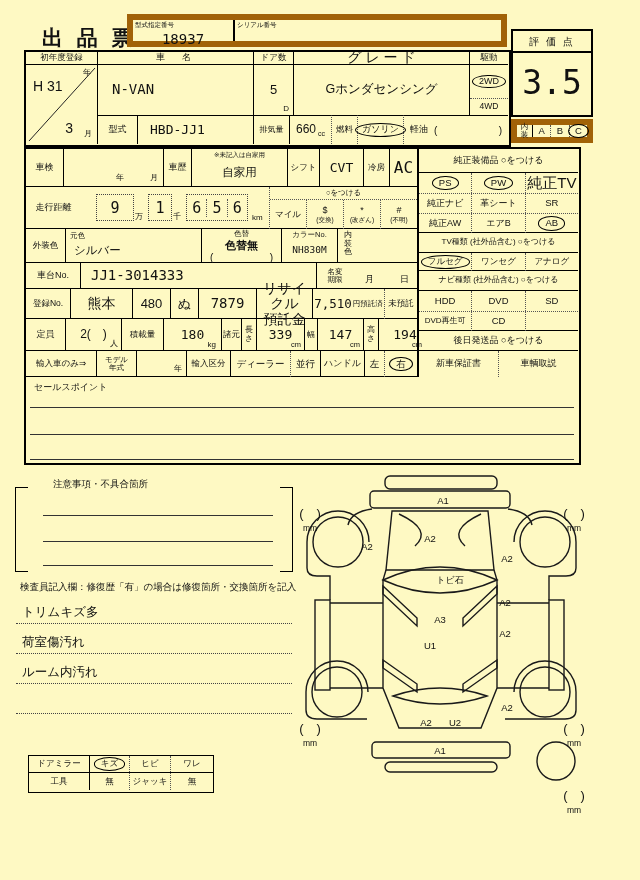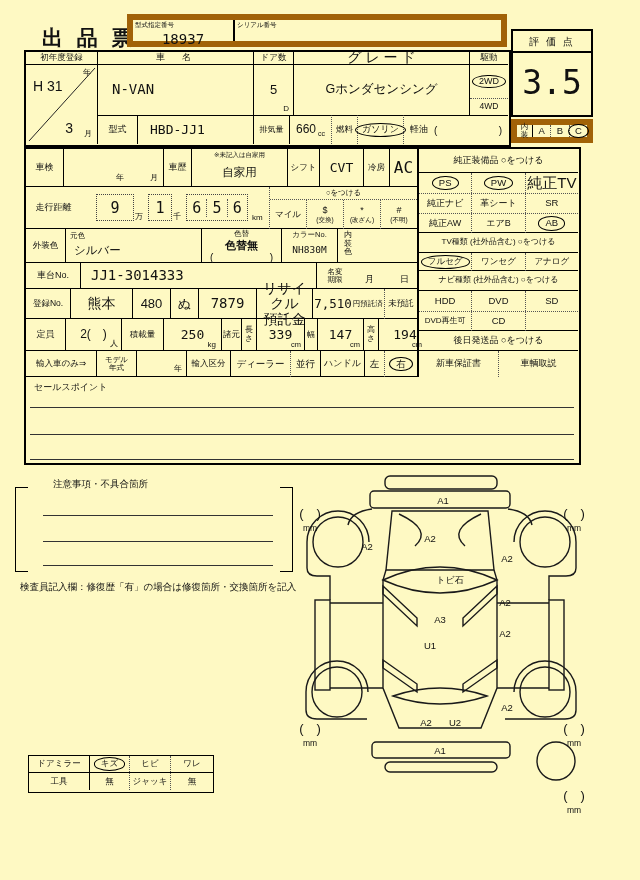--- a/index.html
+++ b/index.html
@@ -221,21 +221,21 @@
     </div>
 
     <div class="abs hb" style="left:0;top:170px;width:391px;height:32px">
       <div class="cell vr" style="left:0;top:0;width:40px;height:32px;font-size:9px">定員</div>
       <div class="abs vr" style="left:40px;top:0;width:56px;height:32px">
         <div class="cell" style="left:0;top:0;width:100%;height:100%;font-size:12px">2(　)</div>
         <span class="abs" style="right:3px;bottom:2px;font-size:8px">人</span>
       </div>
       <div class="cell vr" style="left:96px;top:0;width:42px;height:32px;font-size:8.5px">積載量</div>
       <div class="abs vr" style="left:138px;top:0;width:58px;height:32px">
-        <div class="cell mono" style="left:0;top:0;width:100%;height:100%;font-size:13px">250</div>
+        <div class="cell mono" style="left:0;top:0;width:100%;height:100%;font-size:13px">180</div>
         <span class="abs" style="right:5px;bottom:2px;font-size:8px">kg</span>
       </div>
       <div class="cell vr" style="left:196px;top:0;width:20px;height:32px;font-size:8.5px">諸元</div>
       <div class="cell vr" style="left:216px;top:0;width:15px;height:32px;font-size:8px">
           <span class="stack" style="width:9px">長さ</span>
         </div>
       <div class="abs vr" style="left:231px;top:0;width:48px;height:32px">
         <div class="cell mono" style="left:0;top:0;width:100%;height:100%;font-size:13px">339</div>
         <span class="abs" style="right:3px;bottom:2px;font-size:7.5px">cm</span>
       </div>
@@ -375,20 +375,26 @@
 
   <div class="abs" style="left:20px;top:581px;font-size:9.5px">検査員記入欄：修復歴「有」の場合は修復箇所・交換箇所を記入</div>
 
   <div class="abs" style="left:15px;top:478px;width:278px;height:96px">
     <span class="abs" style="left:38px;top:0;font-size:9.5px">注意事項・不具合箇所</span>
     <div class="abs" style="left:0;top:9px;width:13px;height:85px;border-left:1.8px solid #000;border-top:1.8px solid #000;border-bottom:1.8px solid #000"></div>
     <div class="abs" style="right:0;top:9px;width:13px;height:85px;border-right:1.8px solid #000;border-top:1.8px solid #000;border-bottom:1.8px solid #000"></div>
     <div class="uline" style="left:28px;top:37px;width:230px"></div>
     <div class="uline" style="left:28px;top:63px;width:230px"></div>
     <div class="uline" style="left:28px;top:87px;width:230px"></div>
+  </div>
+  <div class="abs" style="left:16px;top:594px;width:276px">
+    <div style="height:30px;border-bottom:1.5px dotted #444;display:flex;align-items:flex-end;padding:0 0 2px 6px;font-size:12.5px">トリムキズ多</div>
+    <div style="height:30px;border-bottom:1.5px dotted #444;display:flex;align-items:flex-end;padding:0 0 2px 6px;font-size:12.5px">荷室傷汚れ</div>
+    <div style="height:30px;border-bottom:1.5px dotted #444;display:flex;align-items:flex-end;padding:0 0 2px 6px;font-size:12.5px">ルーム内汚れ</div>
+    <div style="height:30px;border-bottom:1.5px dotted #444"></div>
   </div>
 
   <div class="abs" style="left:28px;top:755px;width:186px;height:38px;border:1.8px solid #000">
     <div style="display:flex;height:17px;border-bottom:1px solid #000">
       <div class="cell" style="position:relative;width:60px;font-size:8.5px">ドアミラー</div>
       <div class="cell" style="position:relative;width:40px;border-left:1px solid #000;font-size:8.5px">
           <span class="mk">キズ</span>
         </div>
       <div class="cell" style="position:relative;width:41px;border-left:1px dotted #555;font-size:8.5px">ヒビ</div>
       <div class="cell" style="position:relative;flex:1;border-left:1px dotted #555;font-size:8.5px">ワレ</div>

